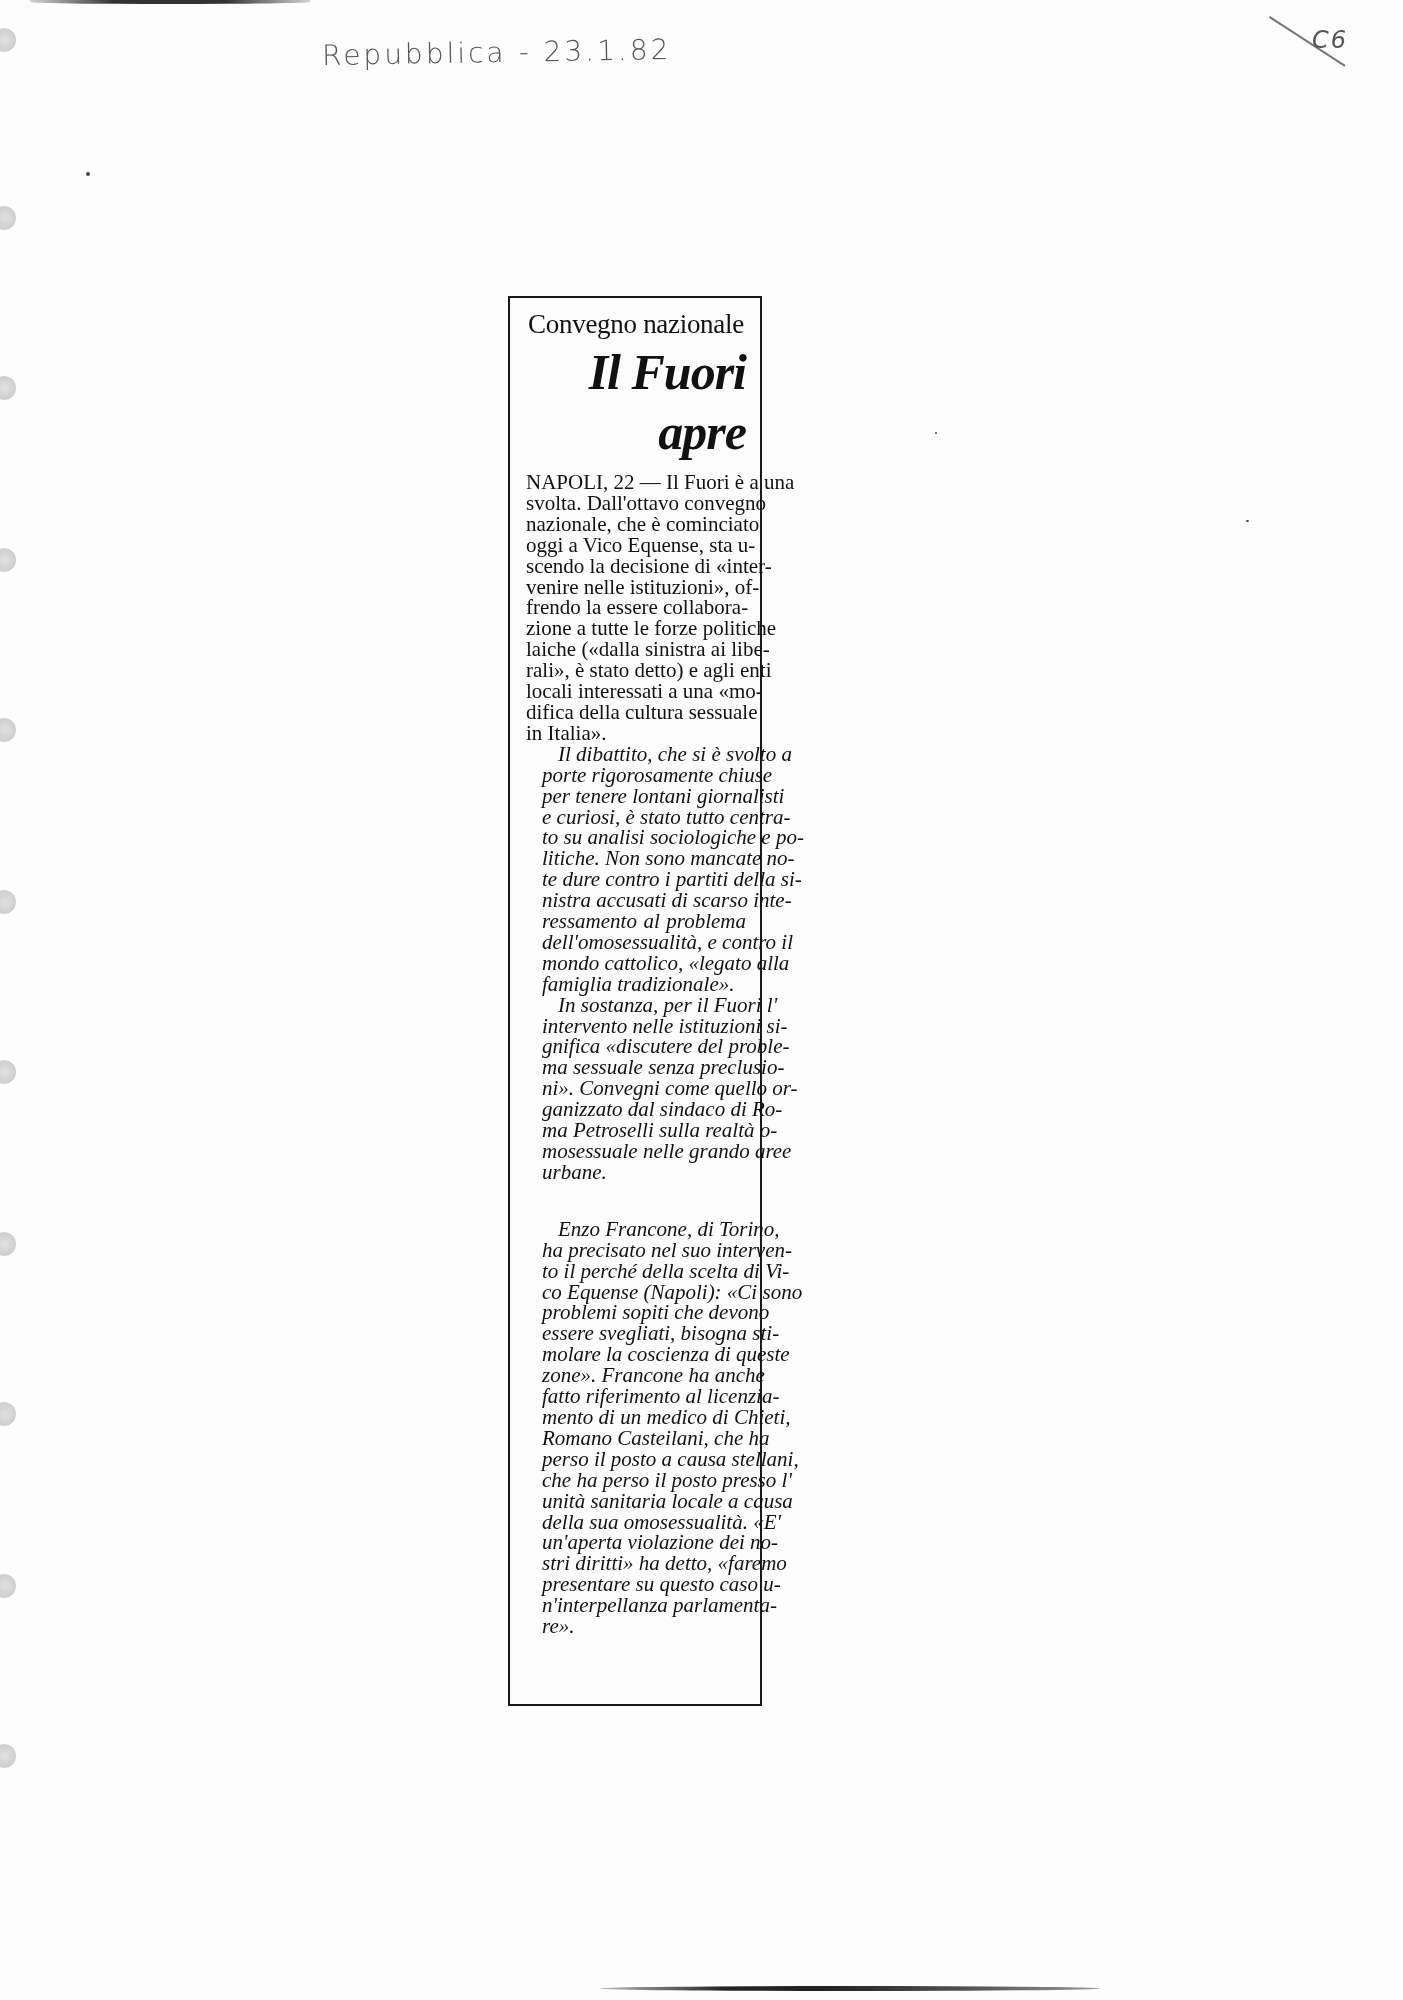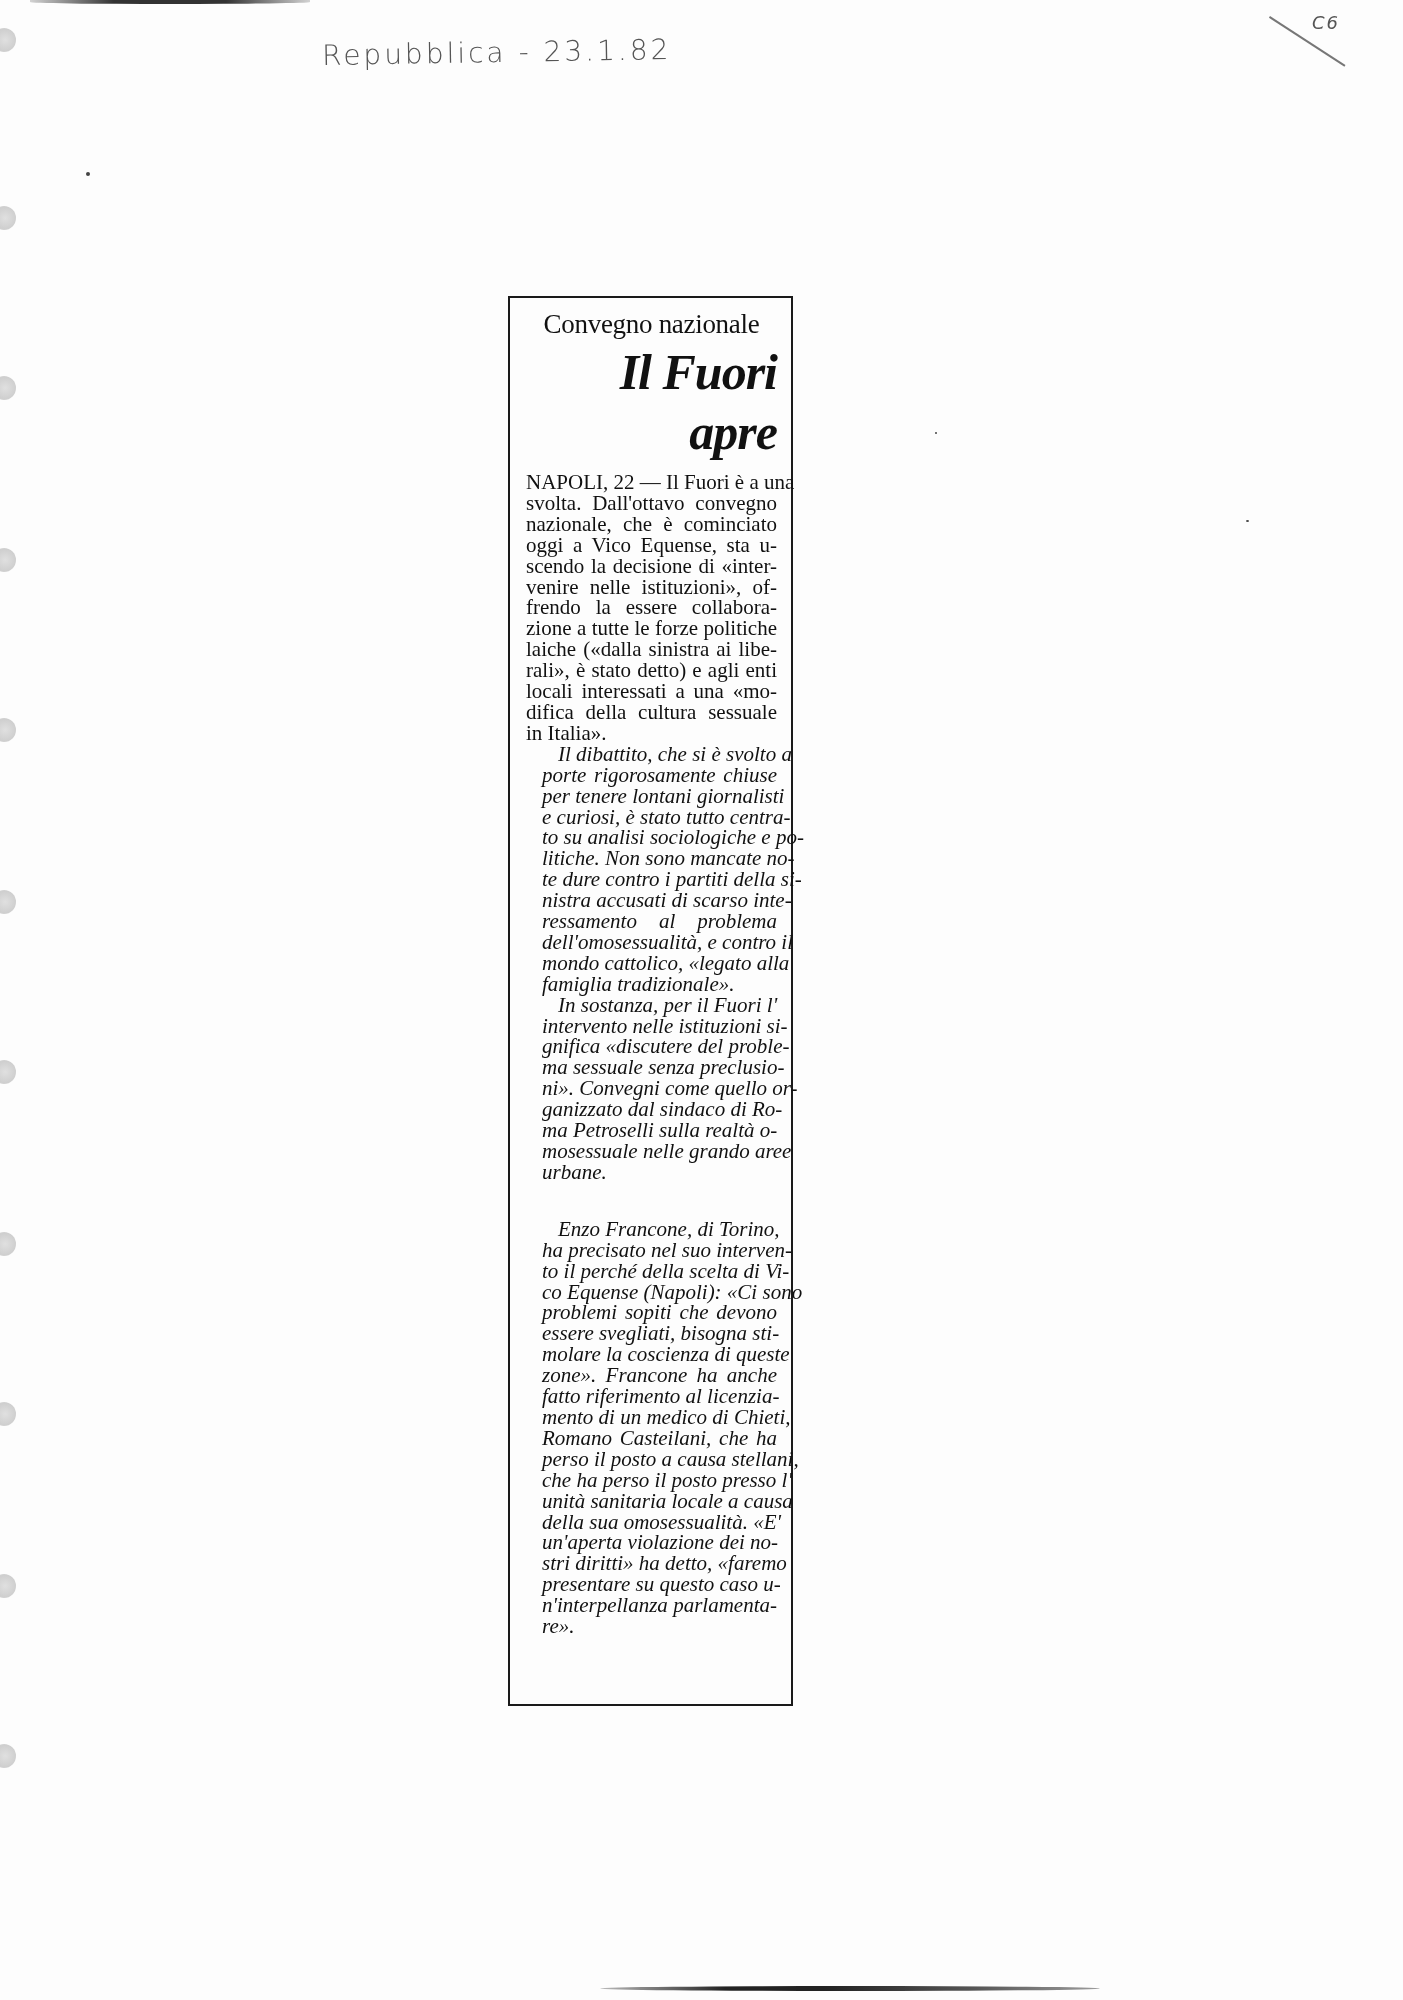--- a/index.html
+++ b/index.html
@@ -24,29 +24,29 @@
       background: radial-gradient(circle at 55% 50%, #e0e0e0 0%, #cfcfcf 60%, #dcdcdc 100%);
     }
     .handwritten {
       position: absolute;
       font-family: "DejaVu Sans", sans-serif;
       font-weight: 200;
       color: #555;
       letter-spacing: 2px;
     }
     .hw-source { left: 322px; top: 36px; font-size: 28px; transform: rotate(-1deg); letter-spacing: 3px; }
-    .hw-code { left: 1312px; top: 12px; font-size: 18px; font-style: italic; }
+    .hw-code { left: 1312px; top: 26px; font-size: 24px; font-style: italic; }
     .hw-slash {
       position: absolute; left: 1270px; top: 16px; width: 90px; height: 1.5px;
       background: #777; transform-origin: left top; transform: rotate(33deg);
     }
     .speck { position: absolute; background: #444; border-radius: 50%; }
 
     .clipping {
-      position: absolute; left: 508px; top: 296px; width: 285px; height: 1410px;
+      position: absolute; left: 508px; top: 296px; width: 254px; height: 1410px;
       border: 2px solid #1a1a1a;
       box-sizing: border-box;
       padding: 10px 14px 0 16px;
     }
     .kicker {
       text-align: center; font-size: 27px; line-height: 32px; margin: 0 0 2px 0;
       font-weight: normal; letter-spacing: -0.3px;
     }
     .headline {
       text-align: right; font-style: italic; font-weight: bold;

